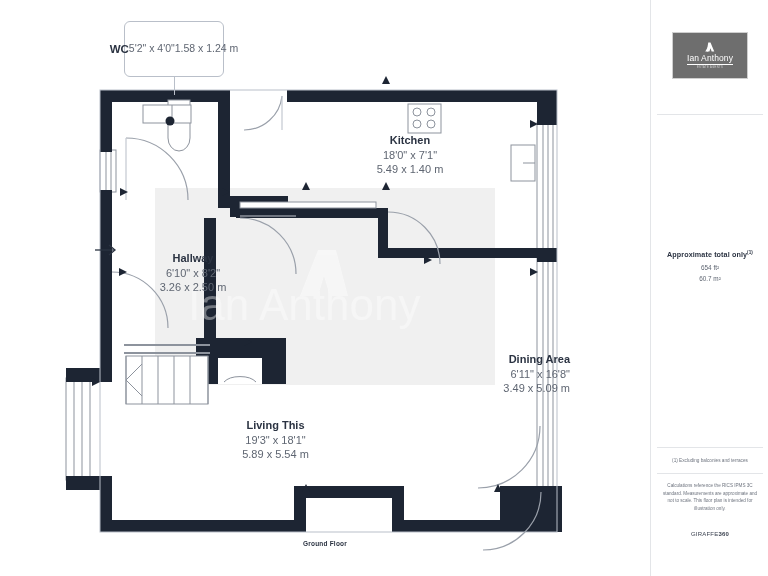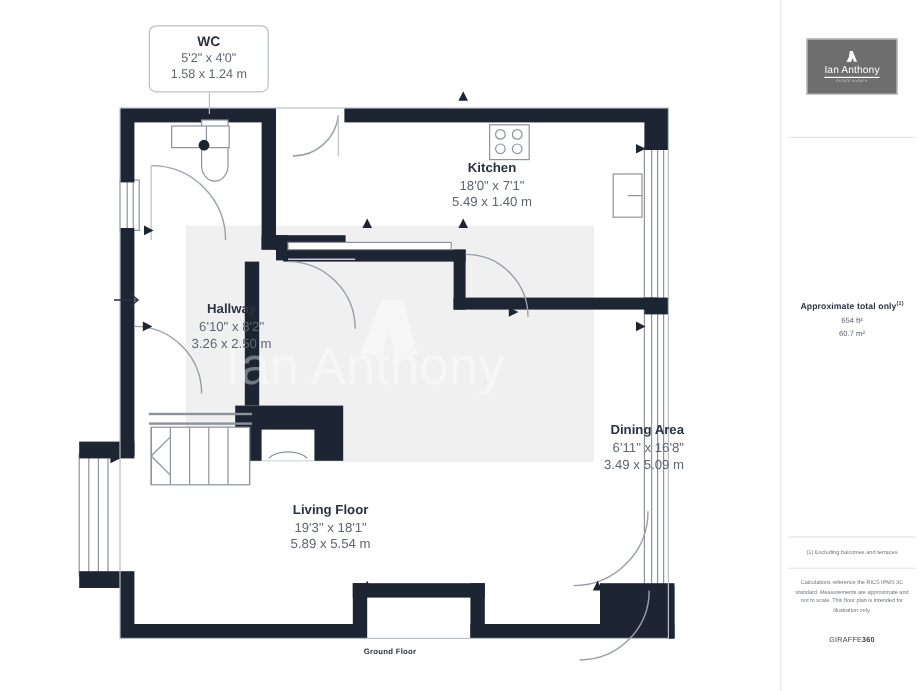--- a/index.html
+++ b/index.html
@@ -100,21 +100,21 @@
     font-size: 11px; color: #5f6672; line-height: 1.3; white-space: nowrap;
   }
 
   
   #wc-callout {
     position: absolute; left: 124px; top: 21px;
     width: 100px; height: 56px;
     background: #ffffff;
     border: 1px solid #b9bfc9;
     border-radius: 6px;
-    display: flex; flex-direction: column;
+    display: flex; 
     align-items: center; justify-content: center;
   }
   #wc-callout .room-name { font-size: 11.5px; }
   #wc-callout .room-dim { font-size: 10.5px; }
   #wc-leader {
     position: absolute; left: 174px; top: 77px;
     width: 1px; height: 18px; background: #b9bfc9;
   }
 
   #ground-floor {
@@ -325,21 +325,21 @@
       <div class="room-dim">3.26 x 2.50 m</div>
     </div>
 
     <div class="room-label" style="left:400px; top:353px; width:170px;text-align:right;">
       <div class="room-name">Dining Area</div>
       <div class="room-dim">6'11" x 16'8"</div>
       <div class="room-dim">3.49 x 5.09 m</div>
     </div>
 
     <div class="room-label" style="left:188px; top:419px; width:175px;">
-      <div class="room-name">Living Floor</div>
+      <div class="room-name">Living This</div>
       <div class="room-dim">19'3" x 18'1"</div>
       <div class="room-dim">5.89 x 5.54 m</div>
     </div>
 
     <div id="ground-floor">Ground Floor</div>
   </div>
 
   <div id="sidebar">
 
     <div class="logo-wrap">

